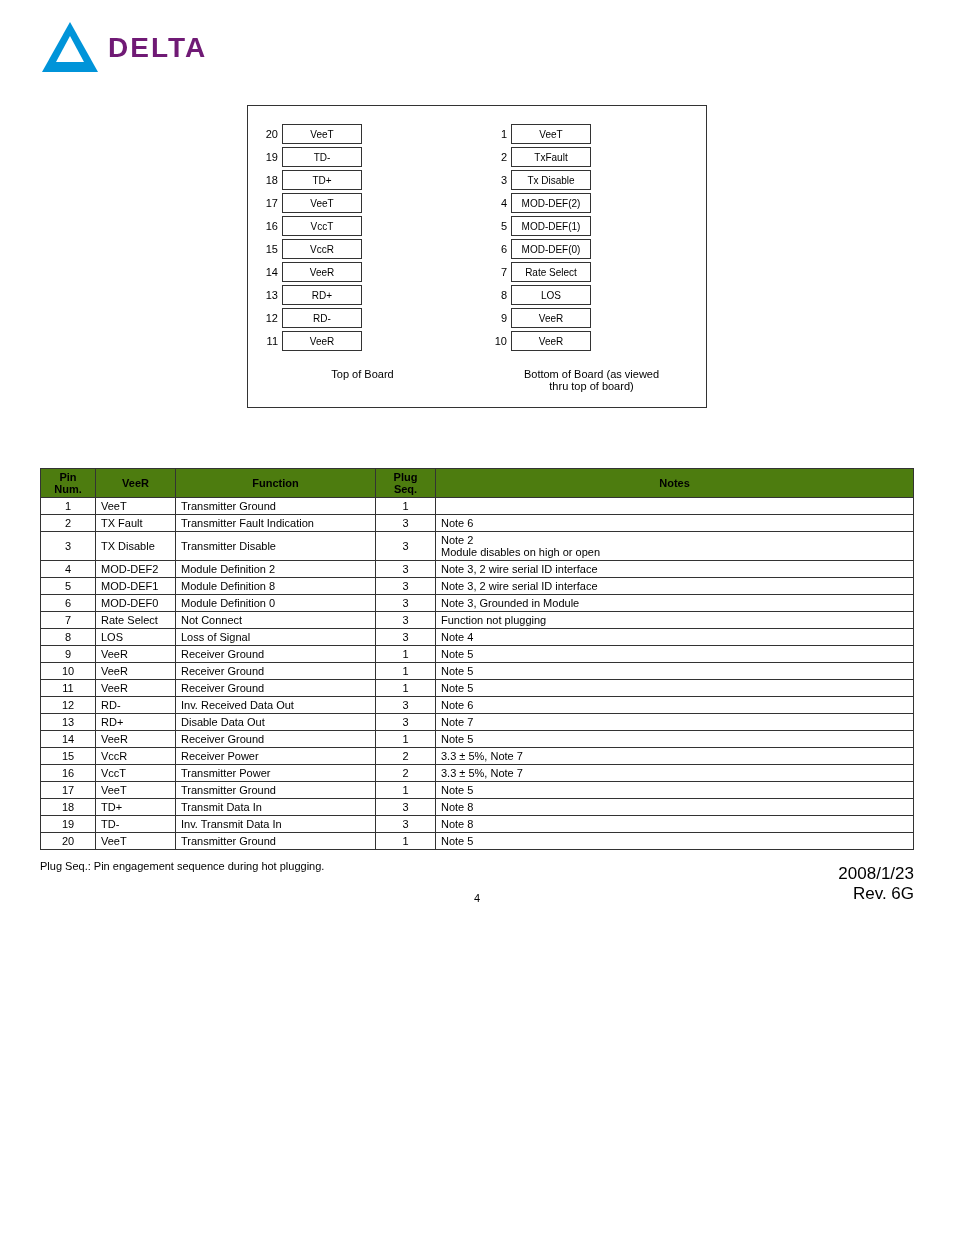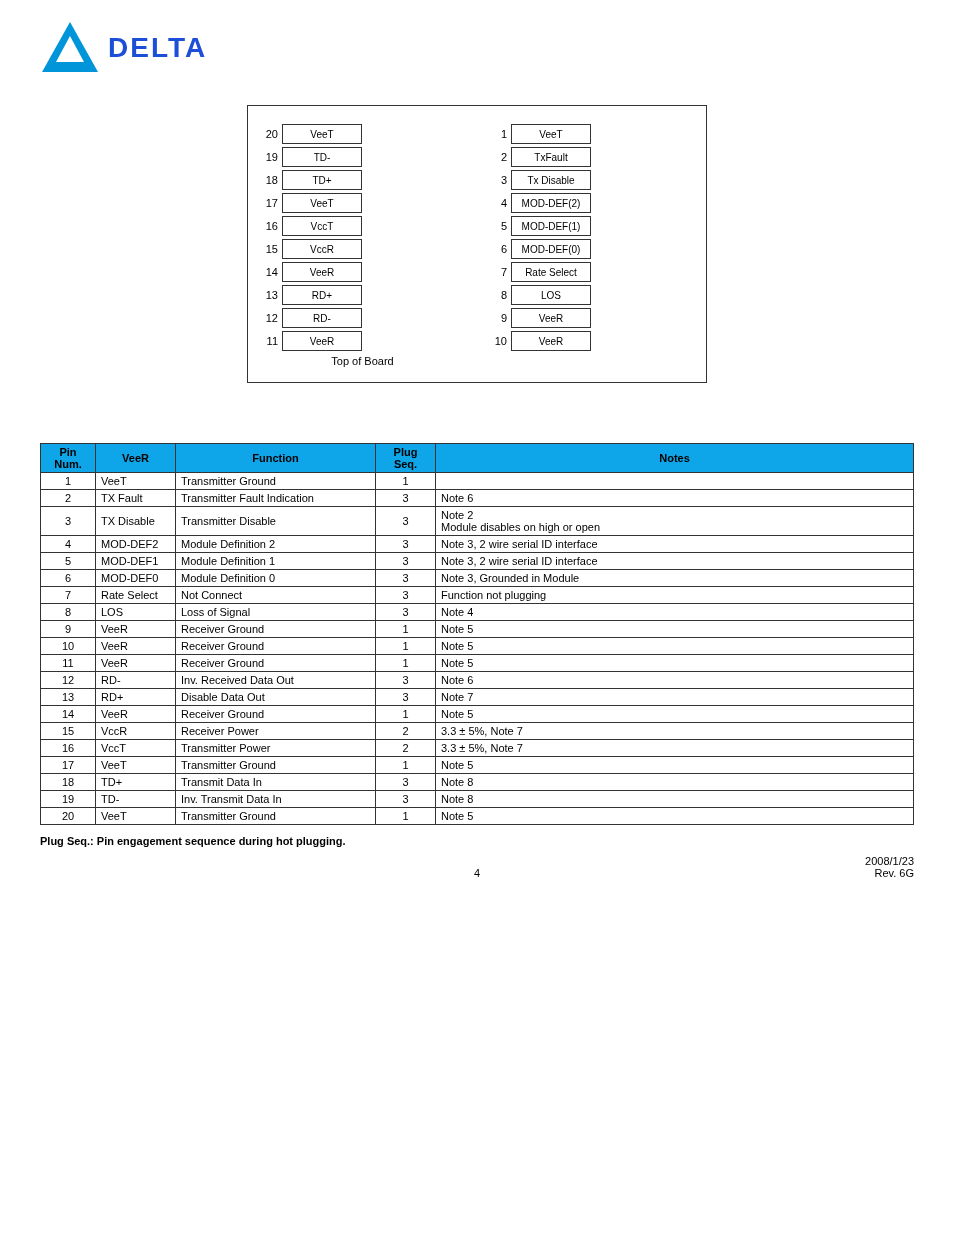--- a/index.html
+++ b/index.html
@@ -18,38 +18,38 @@
       margin-bottom: 30px;
     }
     .logo-container {
       display: flex;
       align-items: center;
       gap: 8px;
     }
     .logo-text {
       font-size: 28px;
       font-weight: bold;
-      color: #1d4ed8;
+      color: #701a75;
       letter-spacing: 2px;
     }
     .pin-diagram {
       border: 1.5px solid #333;
       width: 460px;
       margin: 0 auto 30px auto;
       padding: 15px 10px;
       display: flex;
       gap: 20px;
     }
     .board-side {
       flex: 1;
     }
     .board-side-label {
       text-align: center;
       font-size: 11px;
-      margin-top: 4px;
+      margin-top: 17px;
     }
     .pin-row {
       display: flex;
       align-items: center;
       margin: 3px 0;
       gap: 4px;
     }
     .pin-number {
       width: 20px;
       text-align: right;
@@ -72,21 +72,21 @@
       font-size: 11px;
     }
     table th, table td {
       border: 1px solid #333;
       padding: 2px 5px;
       vertical-align: middle;
     }
     table th {
       text-align: center;
       font-weight: bold;
-      background: #0ea5e9;
+      background: #4d7c0f;
     }
     table td:first-child {
       text-align: center;
       width: 55px;
     }
     table td:nth-child(2) {
       width: 80px;
     }
     table td:nth-child(3) {
       width: 200px;
@@ -94,36 +94,35 @@
     table td:nth-child(4) {
       text-align: center;
       width: 60px;
     }
     table td:nth-child(5) {
       width: auto;
     }
     .plug-seq-note {
       font-size: 11px;
       margin-bottom: 8px;
-      font-weight: bold;
     }
     .footer {
       display: flex;
       justify-content: center;
       align-items: flex-end;
       position: relative;
       margin-top: 20px;
     }
     .footer-page {
       flex: 1;
       text-align: center;
       font-size: 11px;
     }
     .footer-date {
-      font-size: 11px;
+      font-size: 17px;
       text-align: right;
       position: absolute;
       right: 0;
       bottom: 0;
     }
     .diagram-wrapper {
       display: flex;
       justify-content: center;
       margin-bottom: 30px;
     }
@@ -222,20 +221,22 @@
         <div class="pin-box">LOS</div>
       </div>
       <div class="pin-row">
         <span class="pin-number">9</span>
         <div class="pin-box">VeeR</div>
       </div>
       <div class="pin-row">
         <span class="pin-number">10</span>
         <div class="pin-box">VeeR</div>
       </div>
+      <div class="board-side-label" style="white-space: pre-line; text-align: center;">Bottom of Board (as viewed
+thru top of board)</div>
     </div>
   </div>
 </div>
 
 <table>
   <thead>
     <tr>
       <th>Pin Num.</th>
       <th>VeeR</th>
       <th>Function</th>
@@ -268,21 +269,21 @@
       <tr>
     <td>4</td>
     <td>MOD-DEF2</td>
     <td>Module Definition 2</td>
     <td>3</td>
     <td>Note 3, 2 wire serial ID interface</td>
   </tr>
       <tr>
     <td>5</td>
     <td>MOD-DEF1</td>
-    <td>Module Definition 1</td>
+    <td>Module Definition 8</td>
     <td>3</td>
     <td>Note 3, 2 wire serial ID interface</td>
   </tr>
       <tr>
     <td>6</td>
     <td>MOD-DEF0</td>
     <td>Module Definition 0</td>
     <td>3</td>
     <td>Note 3, Grounded in Module</td>
   </tr>

